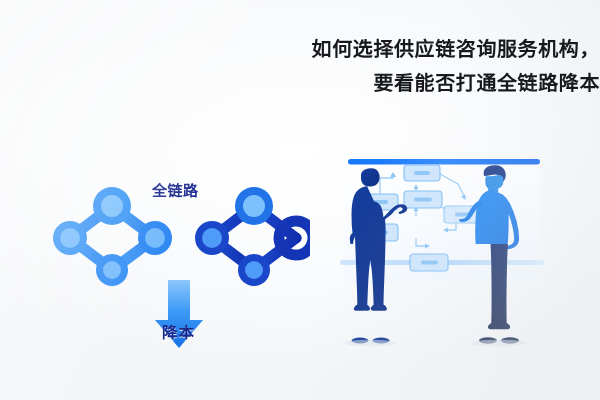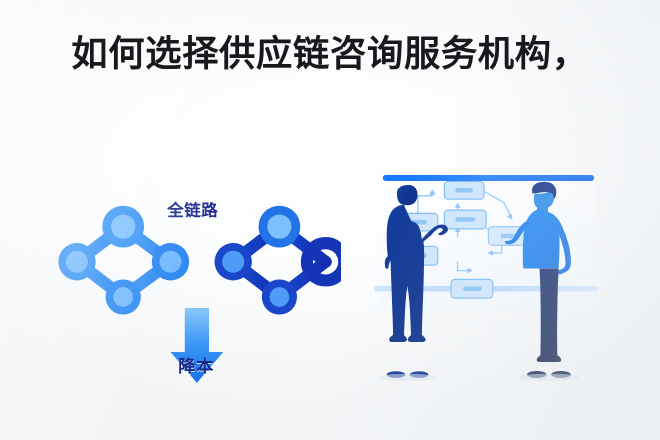--- a/index.html
+++ b/index.html
@@ -42,25 +42,26 @@
     top: 32px;
     left: 0;
     width: 600px;
     text-align: center;
     z-index: 5;
   }
   .title-line {
     display: block;
     color: #17191c;
     font-weight: 700;
-    font-size: 33px;
+    font-size: 20px;
     line-height: 34px;
     letter-spacing: 0.6px;
     white-space: nowrap;
     text-shadow: 0 1px 0 rgba(255,255,255,0.6);
+    text-align: right;
   }
 
   
   .chain-wrap {
     position: absolute;
     left: 40px;
     top: 168px;
     width: 270px;
     height: 200px;
   }
@@ -97,20 +98,21 @@
   }
   .scene-svg { display: block; }
 </style>
 </head>
 <body>
 
 <div id="poster">
 
   <div class="title-block">
     <span class="title-line">如何选择供应链咨询服务机构，</span>
+    <span class="title-line">要看能否打通全链路降本</span>
   </div>
 
   <div class="chain-wrap">
     <svg class="chain-svg" width="270" height="200" viewBox="0 0 270 200">
       <defs>
         <linearGradient id="linkGrad" x1="0" y1="0" x2="1" y2="0">
           <stop offset="0%" stop-color="#2f8cf5"></stop>
           <stop offset="55%" stop-color="#2166e0"></stop>
           <stop offset="100%" stop-color="#1535ba"></stop>
         </linearGradient>

